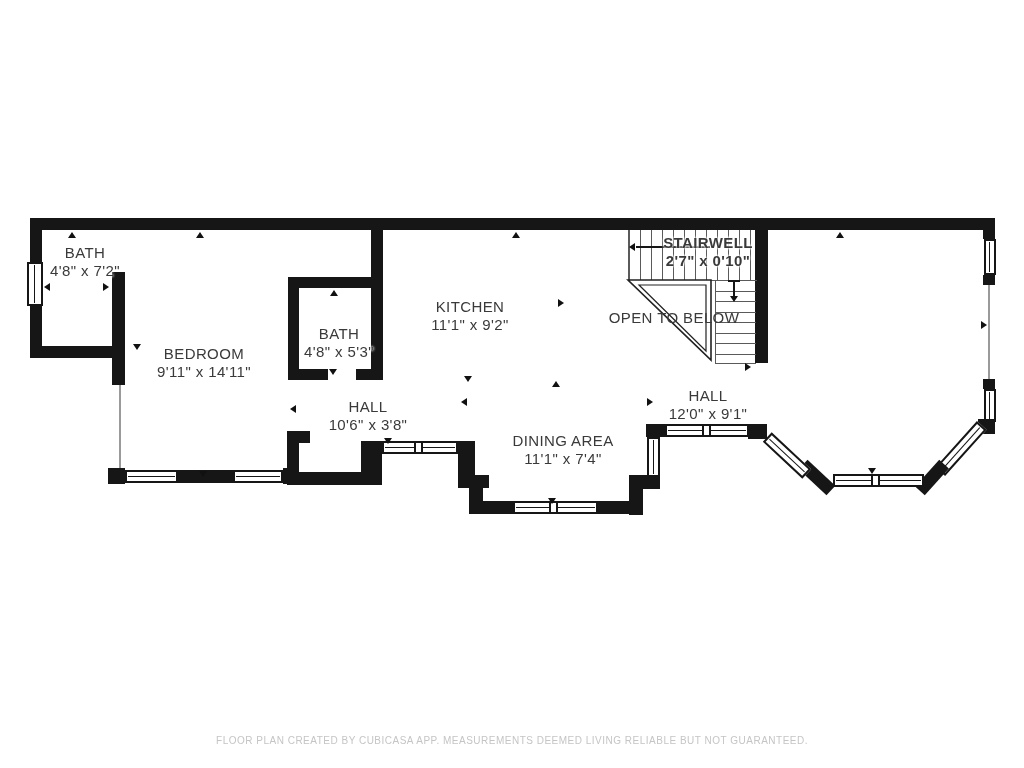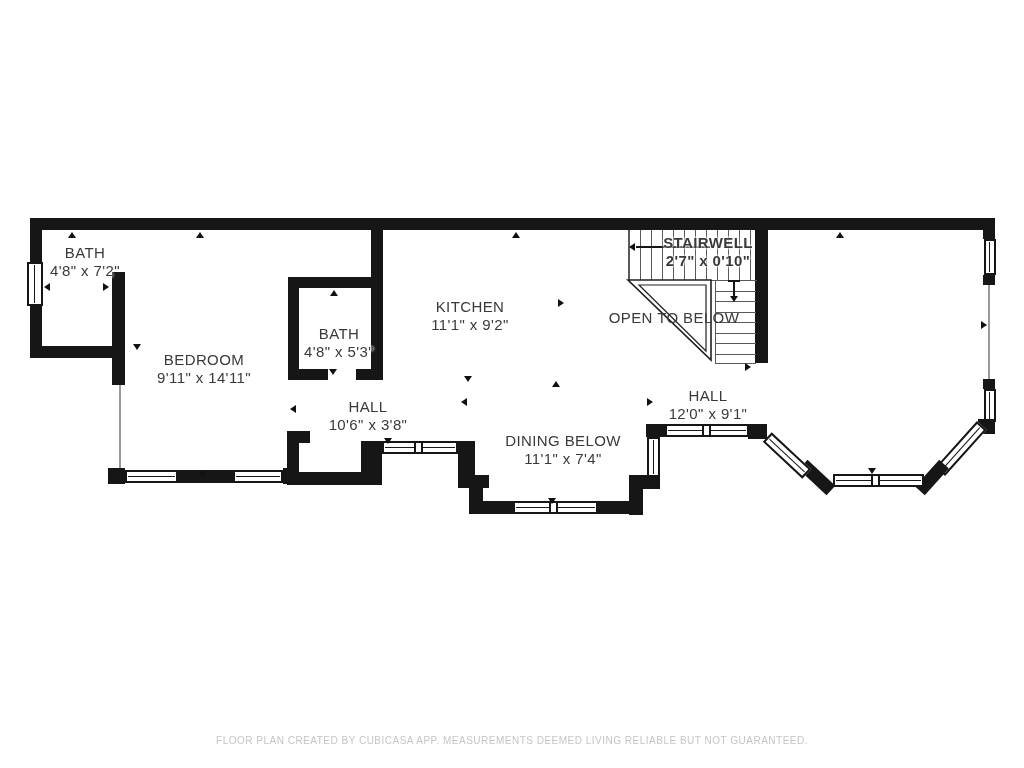--- a/index.html
+++ b/index.html
@@ -126,21 +126,21 @@
   <div class="tk right" style="left:981px;top:321px;"></div>
   <div class="tk down" style="left:868px;top:468px;"></div>
   <div class="tk down" style="left:548px;top:498px;"></div>
   <div class="tk down" style="left:384px;top:438px;"></div>
   <div class="tk down" style="left:199px;top:471px;"></div>
 
   <div class="room" style="left:85px;top:244px;">
     <div class="rname">BATH</div>
     <div class="rdims">4'8" x 7'2"</div>
   </div>
-  <div class="room" style="left:204px;top:345px;margin-top:6px;">
+  <div class="room" style="left:204px;top:345px;">
     <div class="rname">BEDROOM</div>
     <div class="rdims">9'11" x 14'11"</div>
   </div>
   <div class="room" style="left:339px;top:325px;">
     <div class="rname">BATH</div>
     <div class="rdims">4'8" x 5'3"</div>
   </div>
   <div class="room" style="left:470px;top:298px;">
     <div class="rname">KITCHEN</div>
     <div class="rdims">11'1" x 9'2"</div>
@@ -150,21 +150,21 @@
     <div class="rdims">2'7" x 0'10"</div>
   </div>
   <div class="room" style="left:674px;top:301px;text-shadow:none;margin-top:8px;">
     <div class="rname">OPEN TO BELOW</div>
   </div>
   <div class="room" style="left:368px;top:398px;">
     <div class="rname">HALL</div>
     <div class="rdims">10'6" x 3'8"</div>
   </div>
   <div class="room" style="left:563px;top:432px;">
-    <div class="rname">DINING BELOW</div>
+    <div class="rname">DINING AREA</div>
     <div class="rdims">11'1" x 7'4"</div>
   </div>
   <div class="room" style="left:708px;top:387px;">
     <div class="rname">HALL</div>
     <div class="rdims">12'0" x 9'1"</div>
   </div>
 
   <div id="footer">FLOOR PLAN CREATED BY CUBICASA APP. MEASUREMENTS DEEMED LIVING RELIABLE BUT NOT GUARANTEED.</div>
 </div>
 

